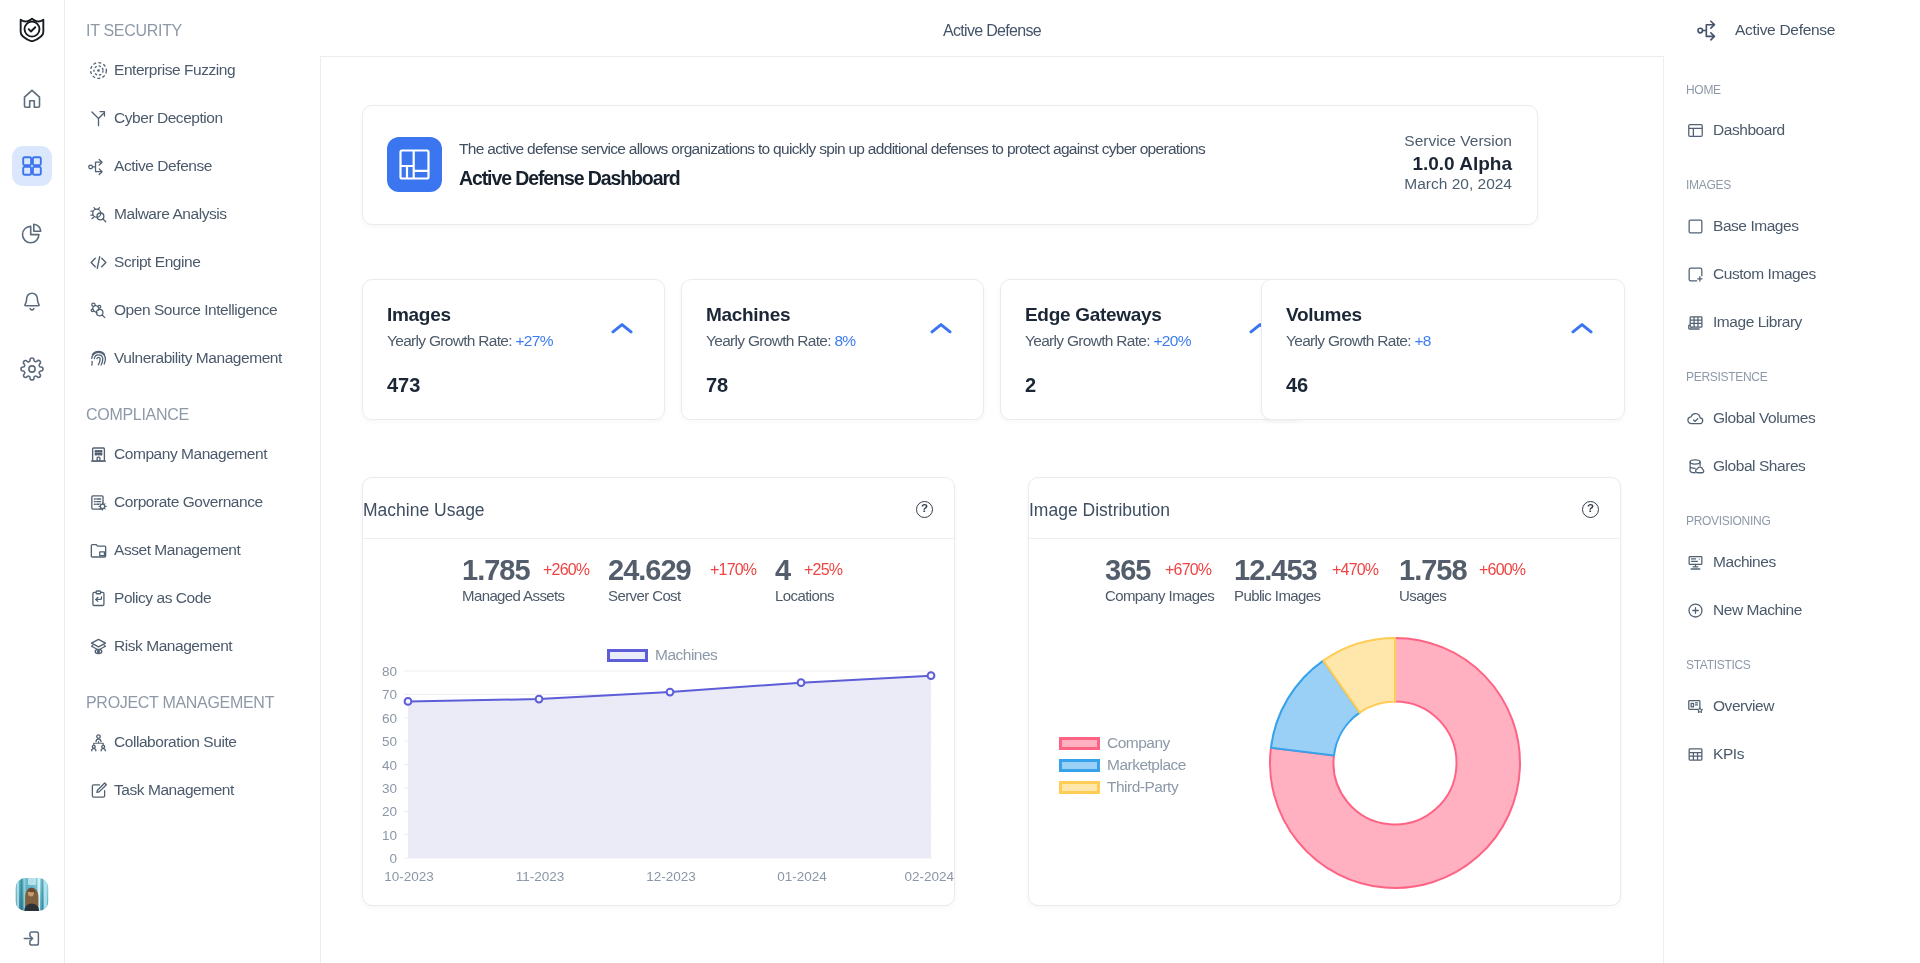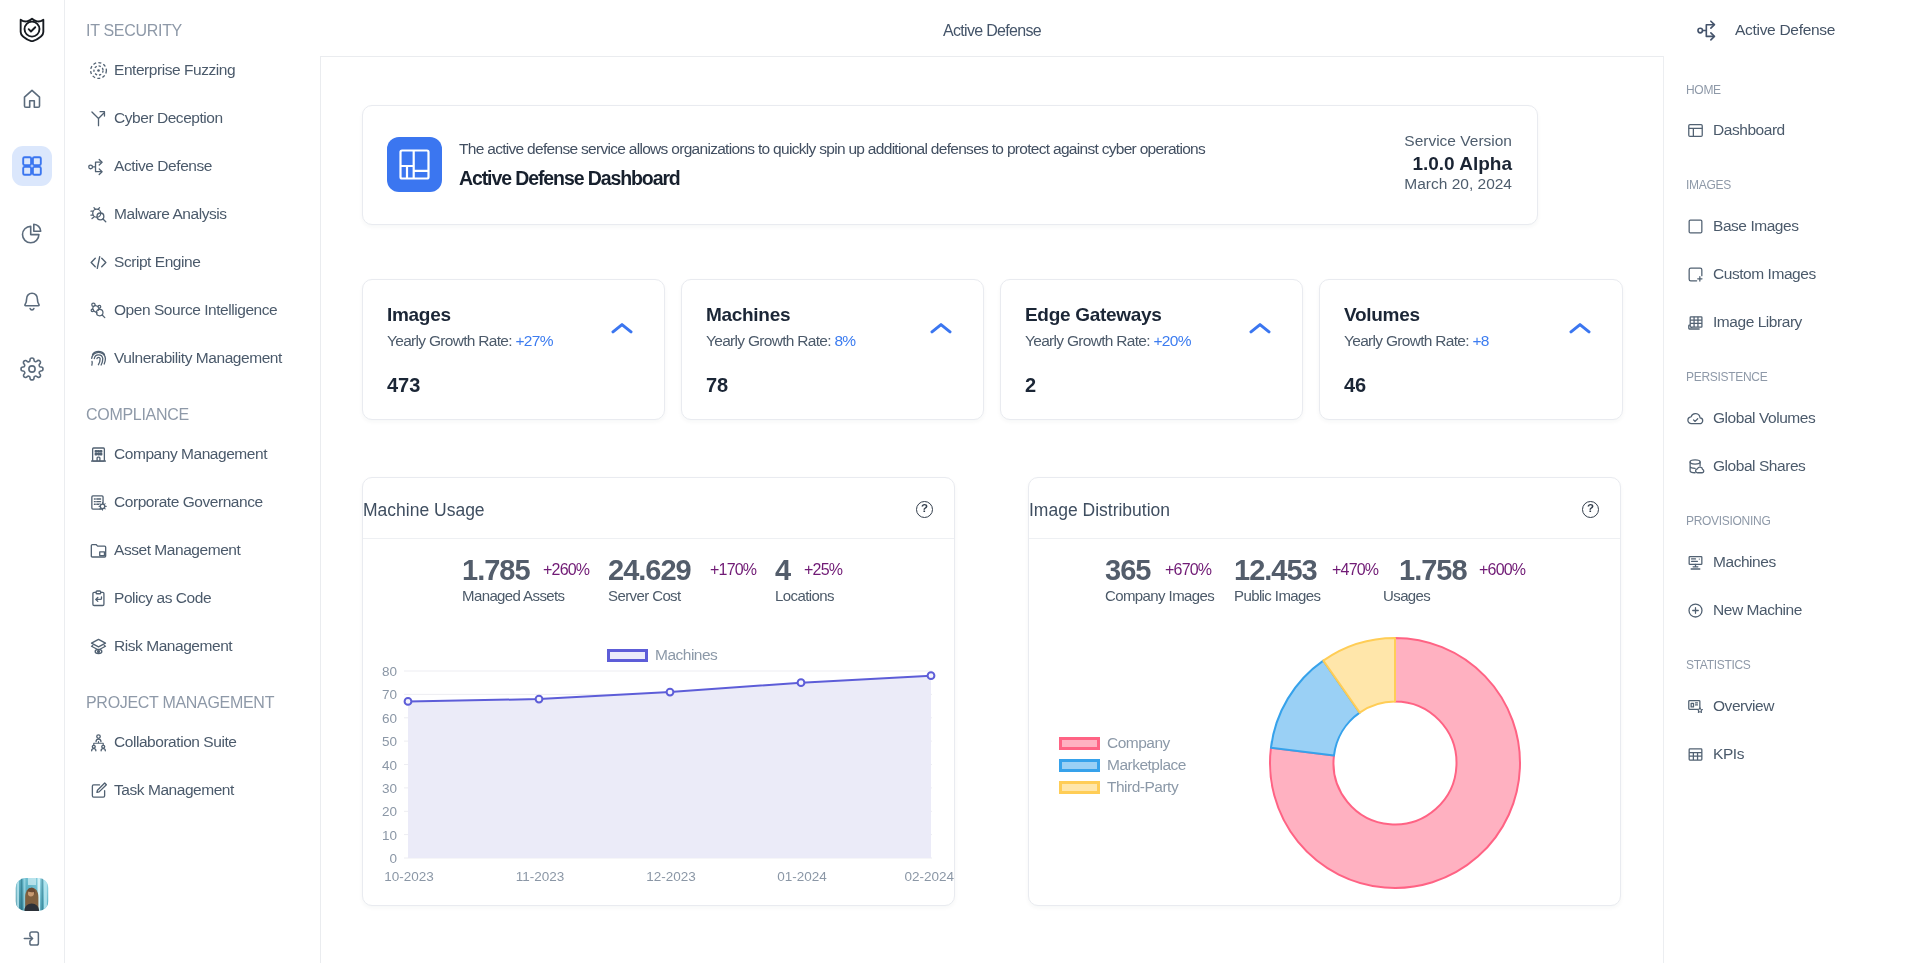--- a/index.html
+++ b/index.html
@@ -30,21 +30,21 @@
 .sc .st{position:absolute;left:24px;top:24px;font-size:19px;font-weight:bold;color:#1b2636;letter-spacing:-.3px}
 .sc .ss{position:absolute;left:24px;top:52px;font-size:15.5px;color:#4c5a6a;letter-spacing:-.7px}
 .sc .ss b{color:#3c7cf0;font-weight:400}
 .sc .sv{position:absolute;left:24px;top:94px;font-size:20px;font-weight:bold;color:#1b2636}
 .sc svg{position:absolute;right:31px;top:42px}
 
 .ctitle{position:absolute;top:22px;left:0;width:100%;text-align:left;font-size:17.5px;color:#3f4e60}
 .qm{position:absolute;right:21px;top:23px;width:17px;height:17px;border:1.8px solid #333e4c;border-radius:50%;color:#333e4c;font-size:11.5px;font-weight:bold;text-align:center;line-height:13.5px}
 .cdiv{position:absolute;left:0;top:60px;width:100%;border-top:1px solid #eef0f3}
 .bigv{position:absolute;font-size:29px;font-weight:bold;color:#535d6b;top:77px;line-height:30px;letter-spacing:-1px}
-.pct{position:absolute;font-size:16px;color:#701a75;top:83px;letter-spacing:-.8px}
+.pct{position:absolute;font-size:16px;color:#ef4444;top:83px;letter-spacing:-.8px}
 .blab{position:absolute;font-size:15px;color:#4c5a69;top:107px;line-height:22px;letter-spacing:-.6px}
 .legrow{position:absolute;display:flex;align-items:center}
 .legbox{width:41px;height:13px;border:3px solid #5d5dd8;background:#ebecfa;margin-right:7px}
 .leglab{font-size:15.5px;color:#8c99a8;letter-spacing:-.5px}
 
 .rhead{position:absolute;left:1735px;top:21px;font-size:15.5px;color:#445366;letter-spacing:-.3px}
 .rlab{position:absolute;left:1686px;font-size:12px;color:#8e99a8;letter-spacing:-.3px}
 .ritm{position:absolute;left:1686px;display:flex;align-items:center;height:48px;color:#4b5a6b;font-size:15.5px;white-space:nowrap;letter-spacing:-.45px}
 .ritm svg{margin-right:8px;flex:none}
 </style>
@@ -270,21 +270,21 @@
     </svg>
 </div>
 <div class="card sc" style="left:1000px;top:279px;width:303px;height:141px">
   <div class="st">Edge Gateways</div>
   <div class="ss">Yearly Growth Rate: <b>+20%</b></div>
   <div class="sv">2</div>
   <svg width="22" height="12" viewBox="0 0 22 12" fill="none" stroke="#3b76f0" stroke-width="3" stroke-linecap="round" stroke-linejoin="round">
       <path d="M2 9.8 11 2.6l9 7.2"></path>
     </svg>
 </div>
-<div class="card sc" style="left:1319px;top:279px;width:304px;height:141px">
+<div class="card sc" style="left:1261px;top:279px;width:364px;height:141px">
   <div class="st">Volumes</div>
   <div class="ss">Yearly Growth Rate: <b>+8</b></div>
   <div class="sv">46</div>
   <svg width="22" height="12" viewBox="0 0 22 12" fill="none" stroke="#3b76f0" stroke-width="3" stroke-linecap="round" stroke-linejoin="round">
       <path d="M2 9.8 11 2.6l9 7.2"></path>
     </svg>
 </div>
 
 <div class="card" style="left:362px;top:477px;width:593px;height:429px">
   <div class="ctitle">Machine Usage</div>
@@ -350,21 +350,21 @@
   <div class="qm">?</div>
   <div class="cdiv"></div>
   <div class="bigv" style="left:76px">365</div>
     <div class="pct" style="left:136px">+670%</div>
   <div class="blab" style="left:76px">Company Images</div>
   <div class="bigv" style="left:205px">12.453</div>
     <div class="pct" style="left:303px">+470%</div>
   <div class="blab" style="left:205px">Public Images</div>
   <div class="bigv" style="left:370px">1.758</div>
     <div class="pct" style="left:450px">+600%</div>
-  <div class="blab" style="left:354px">Usages</div>
+  <div class="blab" style="left:370px">Usages</div>
   <div class="legrow" style="left:30px;top:256px">
       <span class="legbox" style="border-color:#ff6384;background:#ffb1c1"></span>
       <span class="leglab">Company</span>
     </div>
   <div class="legrow" style="left:30px;top:278px">
       <span class="legbox" style="border-color:#36a2eb;background:#9ad0f5"></span>
       <span class="leglab">Marketplace</span>
     </div>
   <div class="legrow" style="left:30px;top:300px">
       <span class="legbox" style="border-color:#ffcd56;background:#ffe6aa"></span>

